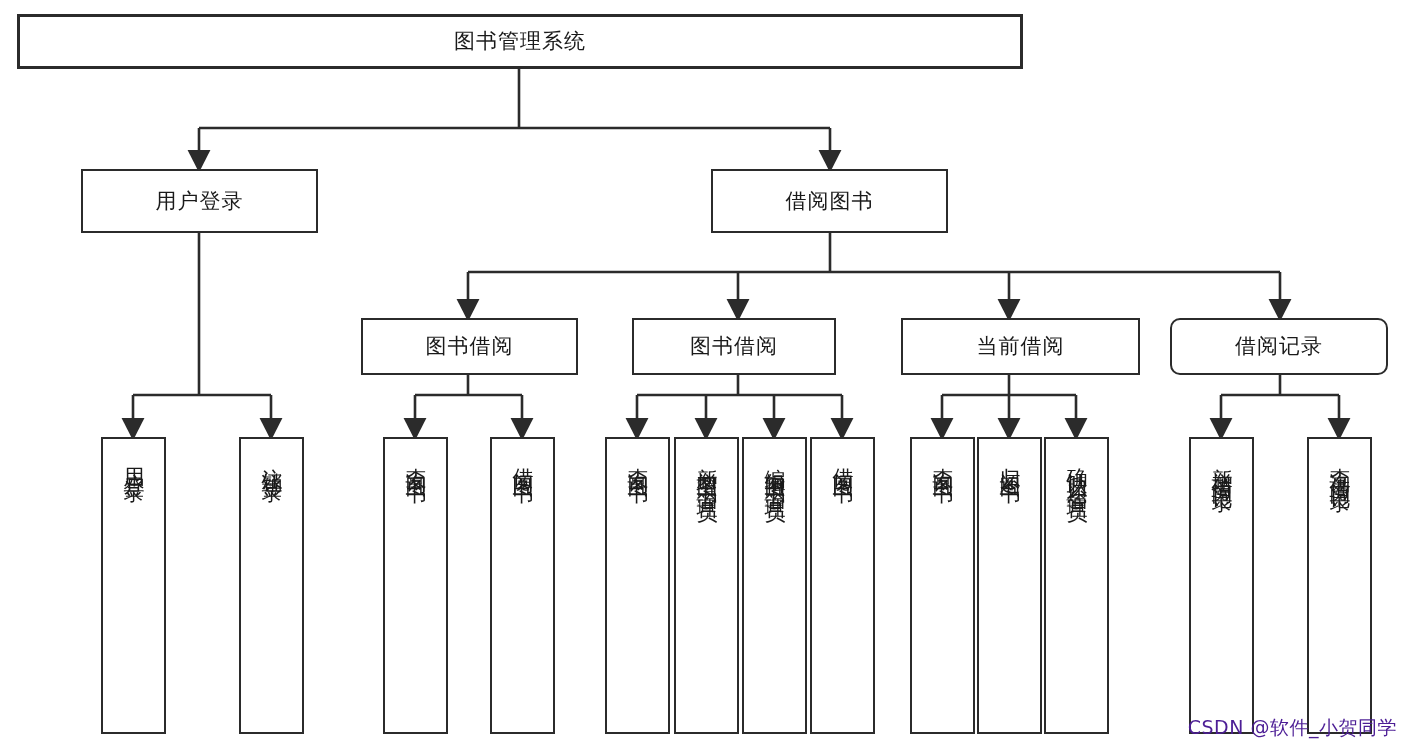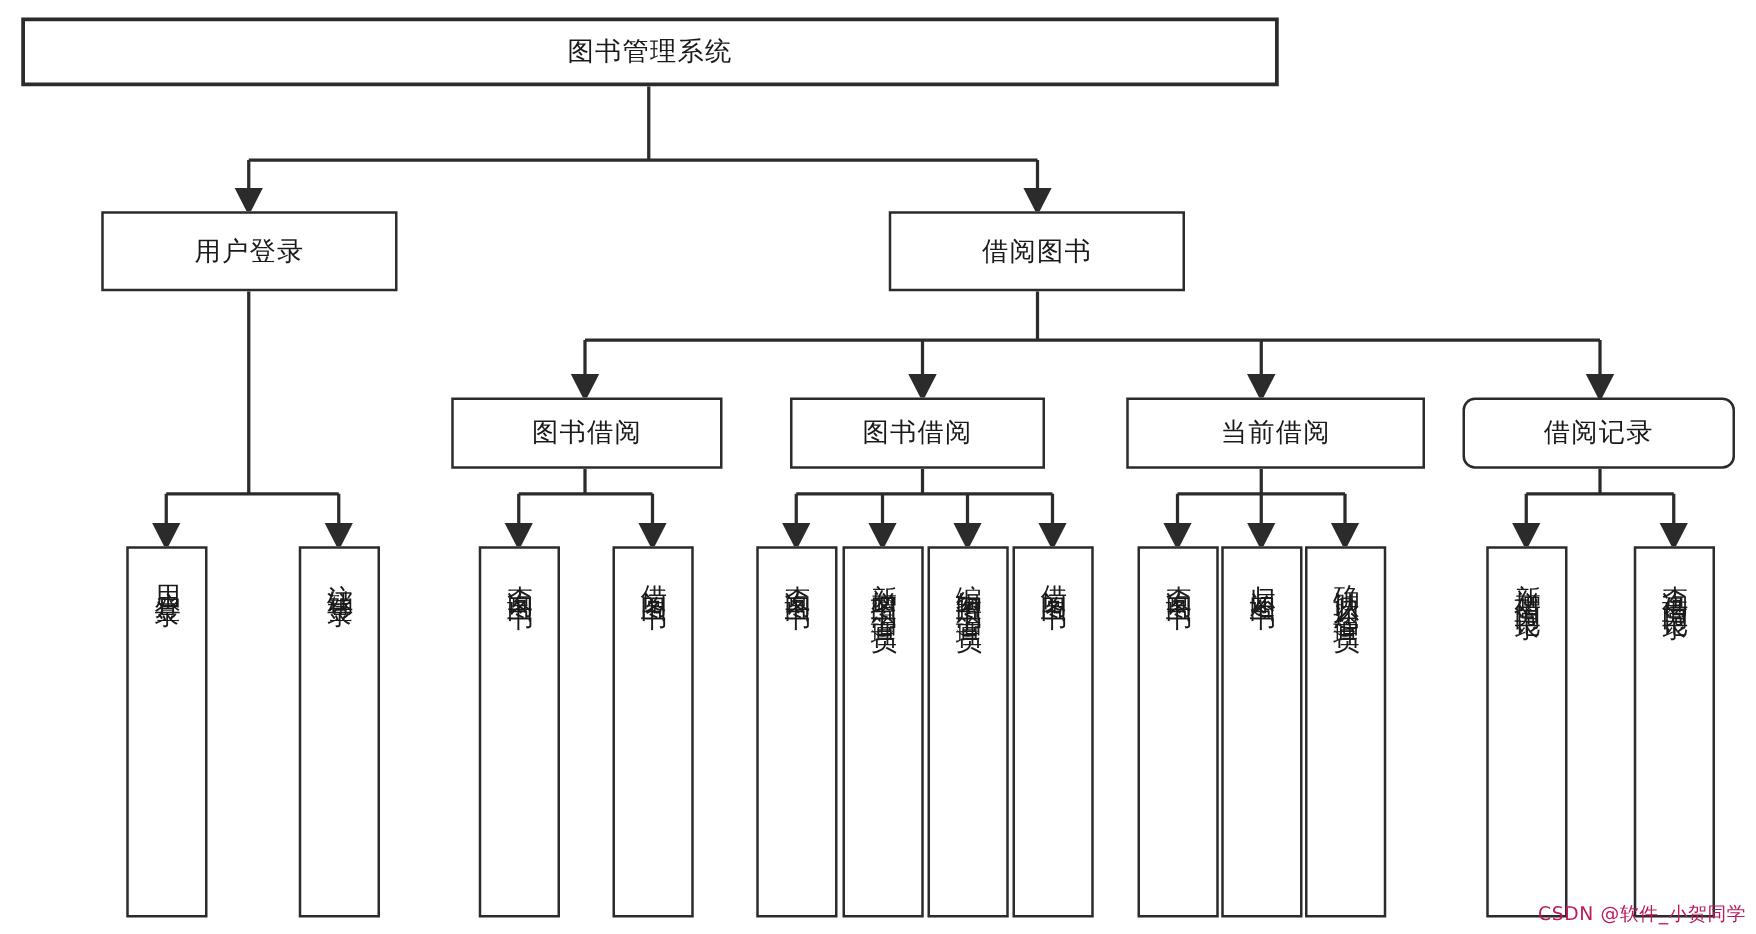--- a/index.html
+++ b/index.html
@@ -54,22 +54,22 @@
     text-orientation: upright;
     font-size: 21px;
     letter-spacing: 5px;
     line-height: 1;
     white-space: nowrap;
   }
   .watermark {
     position: absolute;
     right: 8px;
     bottom: 6px;
-    font-size: 15px;
-    color: #be185d;
+    font-size: 19px;
+    color: #4c1d95;
     letter-spacing: 0.5px;
     white-space: nowrap;
     pointer-events: none;
   }
 </style>
 </head>
 <body>
 
 <div id="canvas">
 

